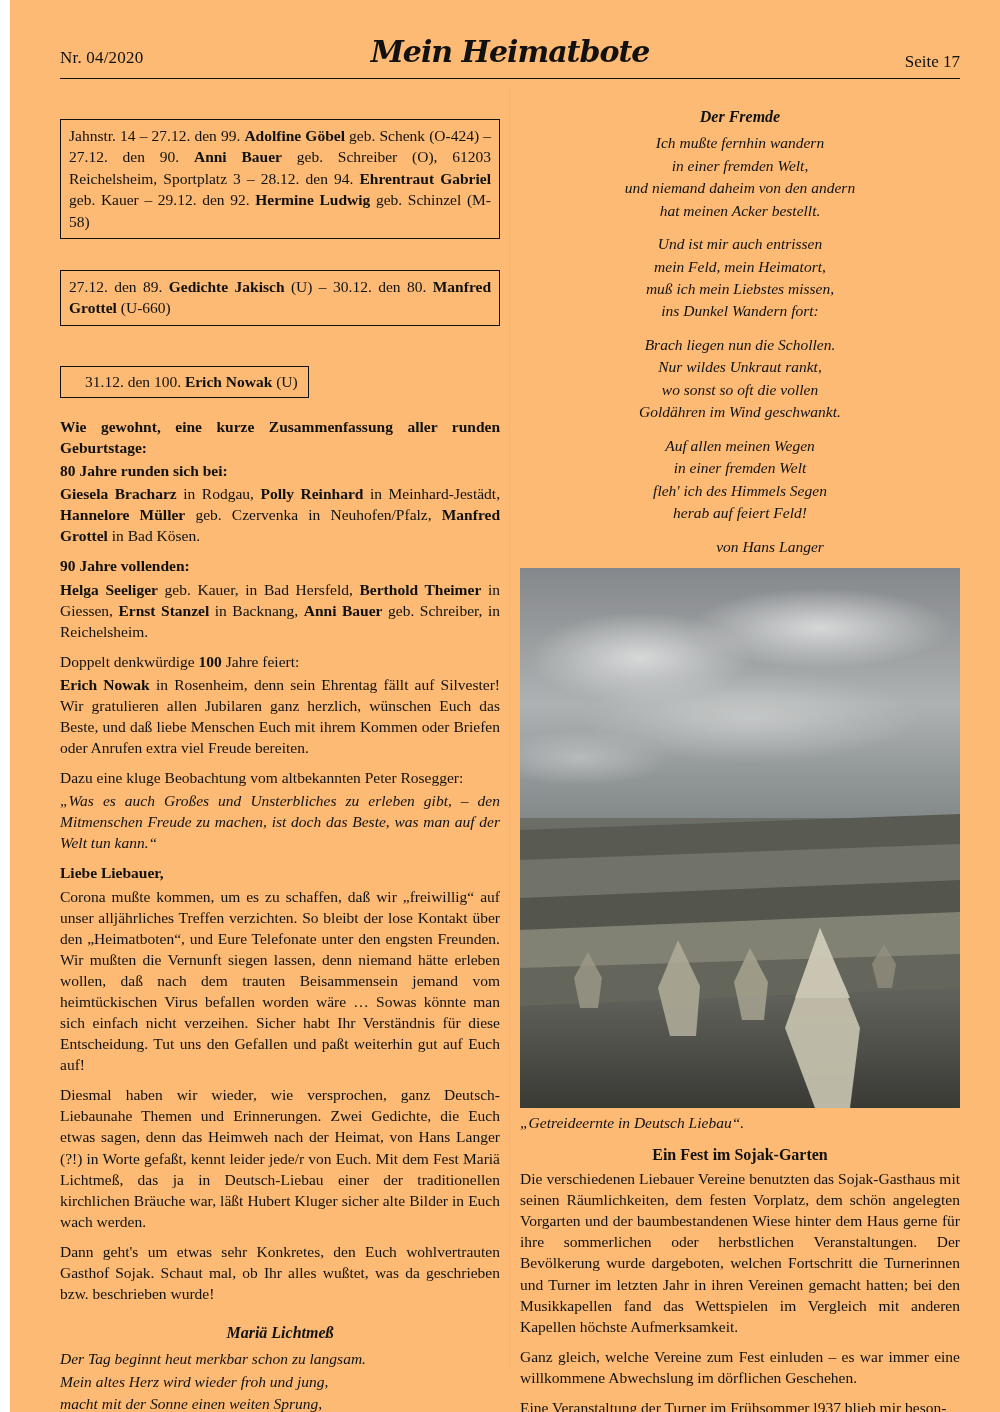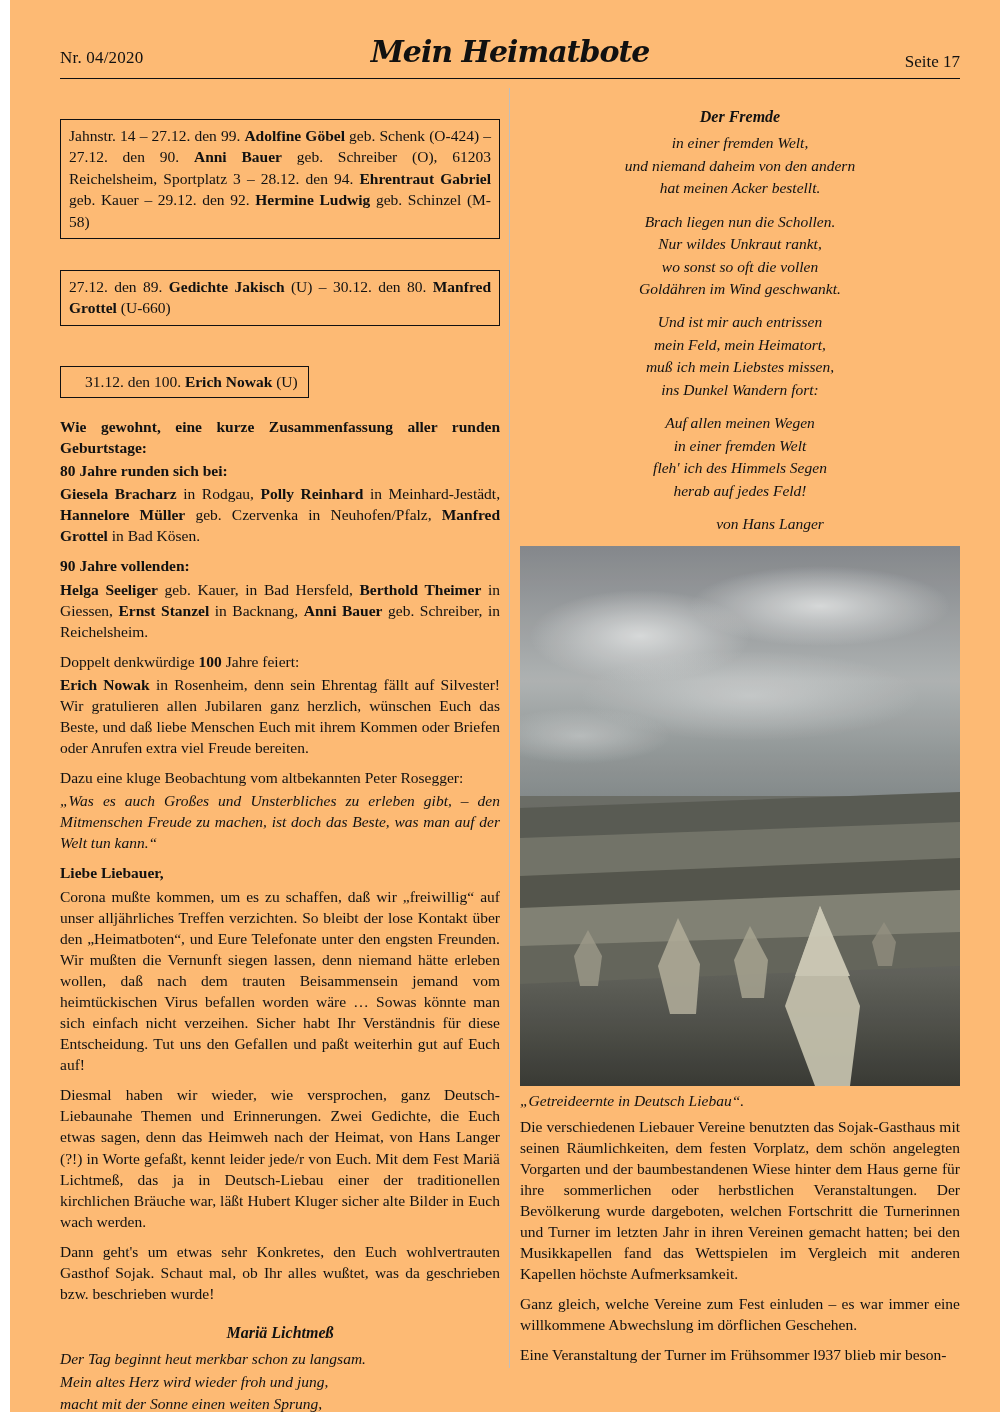--- a/index.html
+++ b/index.html
@@ -154,41 +154,42 @@
 
     </div>
 
   </div>
 
   <div class="col-right">
 
     <div class="poem poem-center">
       <div class="poem-title">Der Fremde</div>
       <div class="stanza">
+        <div>Ich mußte fernhin wandern</div>
         <div>in einer fremden Welt,</div>
         <div>und niemand daheim von den andern</div>
         <div>hat meinen Acker bestellt.</div>
+      </div>
+      <div class="stanza">
+        <div>Und ist mir auch entrissen</div>
+        <div>mein Feld, mein Heimatort,</div>
+        <div>muß ich mein Liebstes missen,</div>
+        <div>ins Dunkel Wandern fort:</div>
       </div>
       <div class="stanza">
         <div>Brach liegen nun die Schollen.</div>
         <div>Nur wildes Unkraut rankt,</div>
         <div>wo sonst so oft die vollen</div>
         <div>Goldähren im Wind geschwankt.</div>
       </div>
       <div class="stanza">
-        <div>Und ist mir auch entrissen</div>
-        <div>mein Feld, mein Heimatort,</div>
-        <div>muß ich mein Liebstes missen,</div>
-        <div>ins Dunkel Wandern fort:</div>
-      </div>
-      <div class="stanza">
         <div>Auf allen meinen Wegen</div>
         <div>in einer fremden Welt</div>
         <div>fleh' ich des Himmels Segen</div>
-        <div>herab auf jedes Feld!</div>
+        <div>herab auf feiert Feld!</div>
       </div>
       <div class="sig-center-right" style="text-align:center;padding-left:60px;">von  Hans Langer</div>
     </div>
 
     <div class="photo-wrap">
       <div class="photo">
         <svg width="440" height="540" viewBox="0 0 440 540" preserveAspectRatio="none">
           <defs>
             <linearGradient id="sky" x1="0" y1="0" x2="0" y2="1">
               <stop offset="0%" stop-color="#8d9094"></stop>
@@ -234,18 +235,19 @@
           </g>
           <g fill="#9d9a89" opacity="0.75">
             <path d="M358 420 L352 396 L364 376 L376 396 L372 420 Z"></path>
           </g>
           <rect x="0" y="0" width="440" height="540" fill="#000" opacity="0.06"></rect>
         </svg>
       </div>
       <div class="caption">„Getreideernte in Deutsch Liebau“.</div>
     </div>
 
+    <div class="art-title">Ein Fest im Sojak-Garten</div>
     <p>Die verschiedenen Liebauer Vereine benutzten das Sojak-Gasthaus mit seinen Räumlichkeiten, dem festen Vorplatz, dem schön angelegten Vorgarten und der baumbestandenen Wiese hinter dem Haus gerne für ihre sommerlichen oder herbstlichen Veranstaltungen. Der Bevölkerung wurde dargeboten, welchen Fortschritt die Turnerinnen und Turner im letzten Jahr in ihren Vereinen gemacht hatten; bei den Musikkapellen fand das Wettspielen im Vergleich mit anderen Kapellen höchste Aufmerksamkeit.</p>
     <p>Ganz gleich, welche Vereine zum Fest einluden – es war immer eine willkommene Abwechslung im dörflichen Geschehen.</p>
     <p>Eine Veranstaltung der Turner im Frühsommer l937 blieb mir beson-</p>
 
   </div>
 </div>
 
 </body></html>

